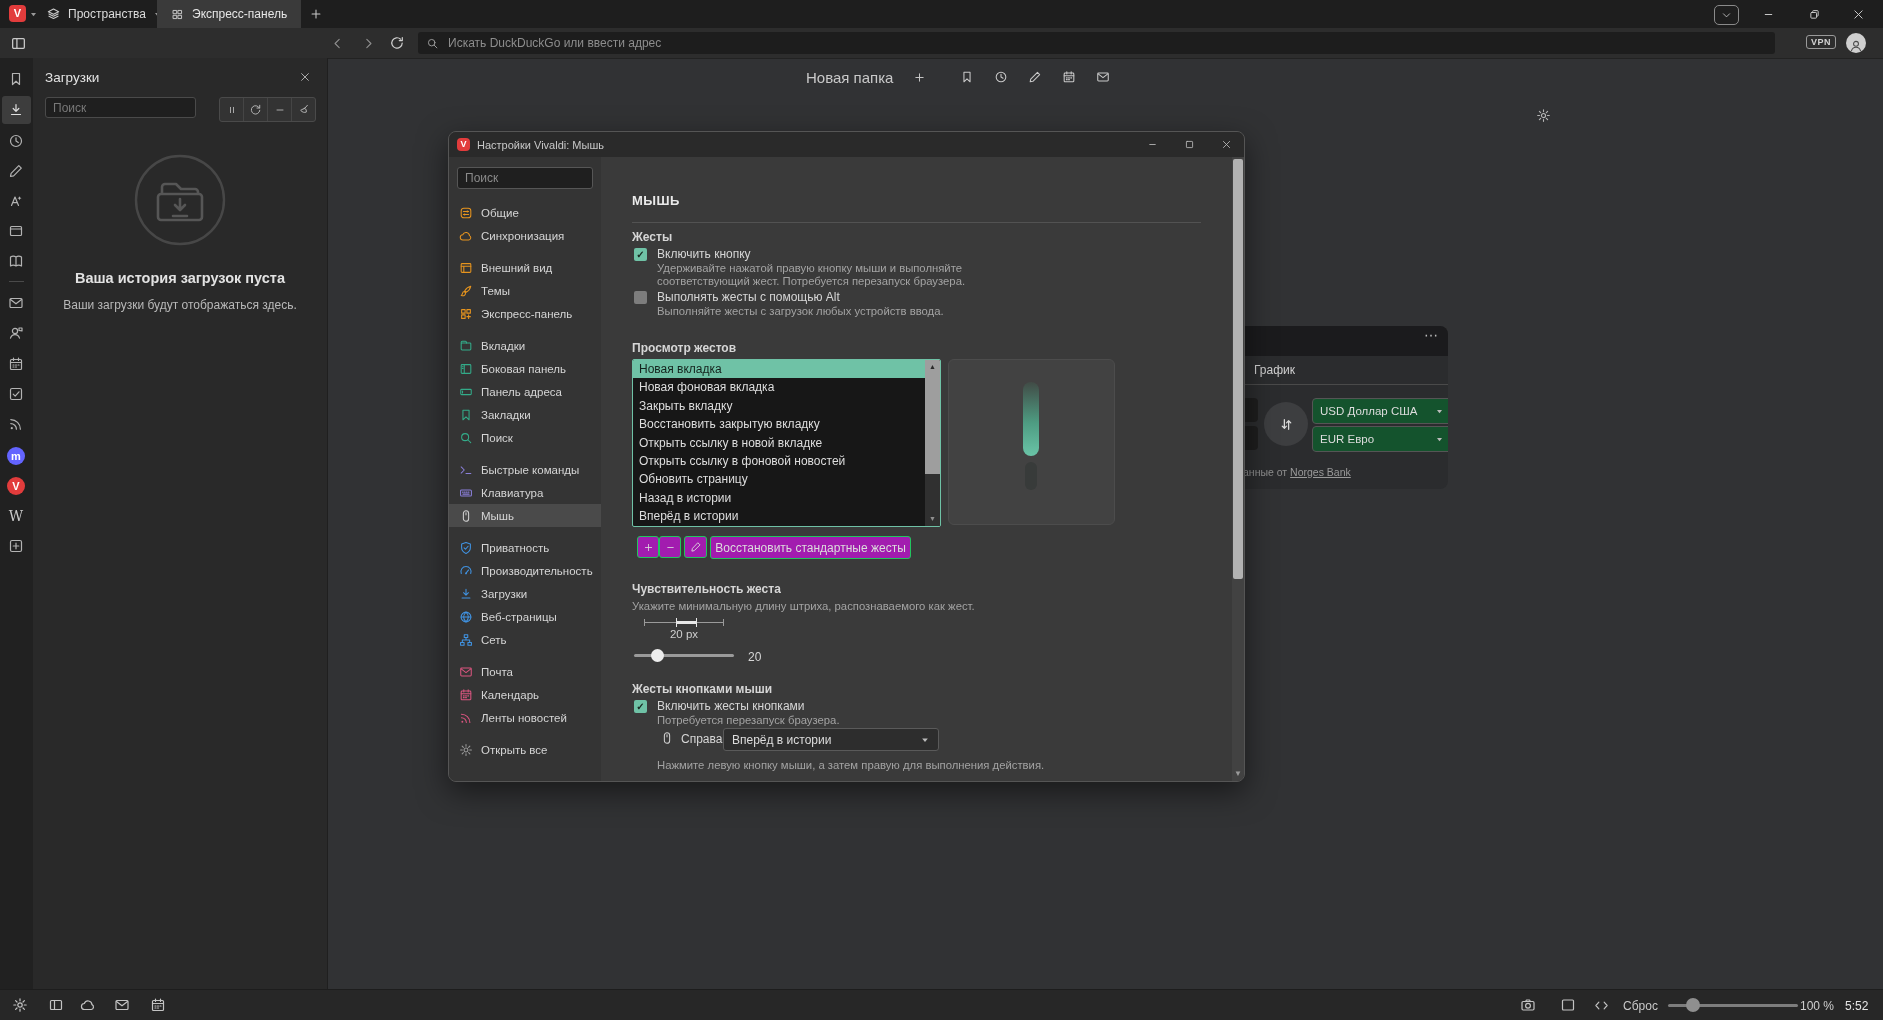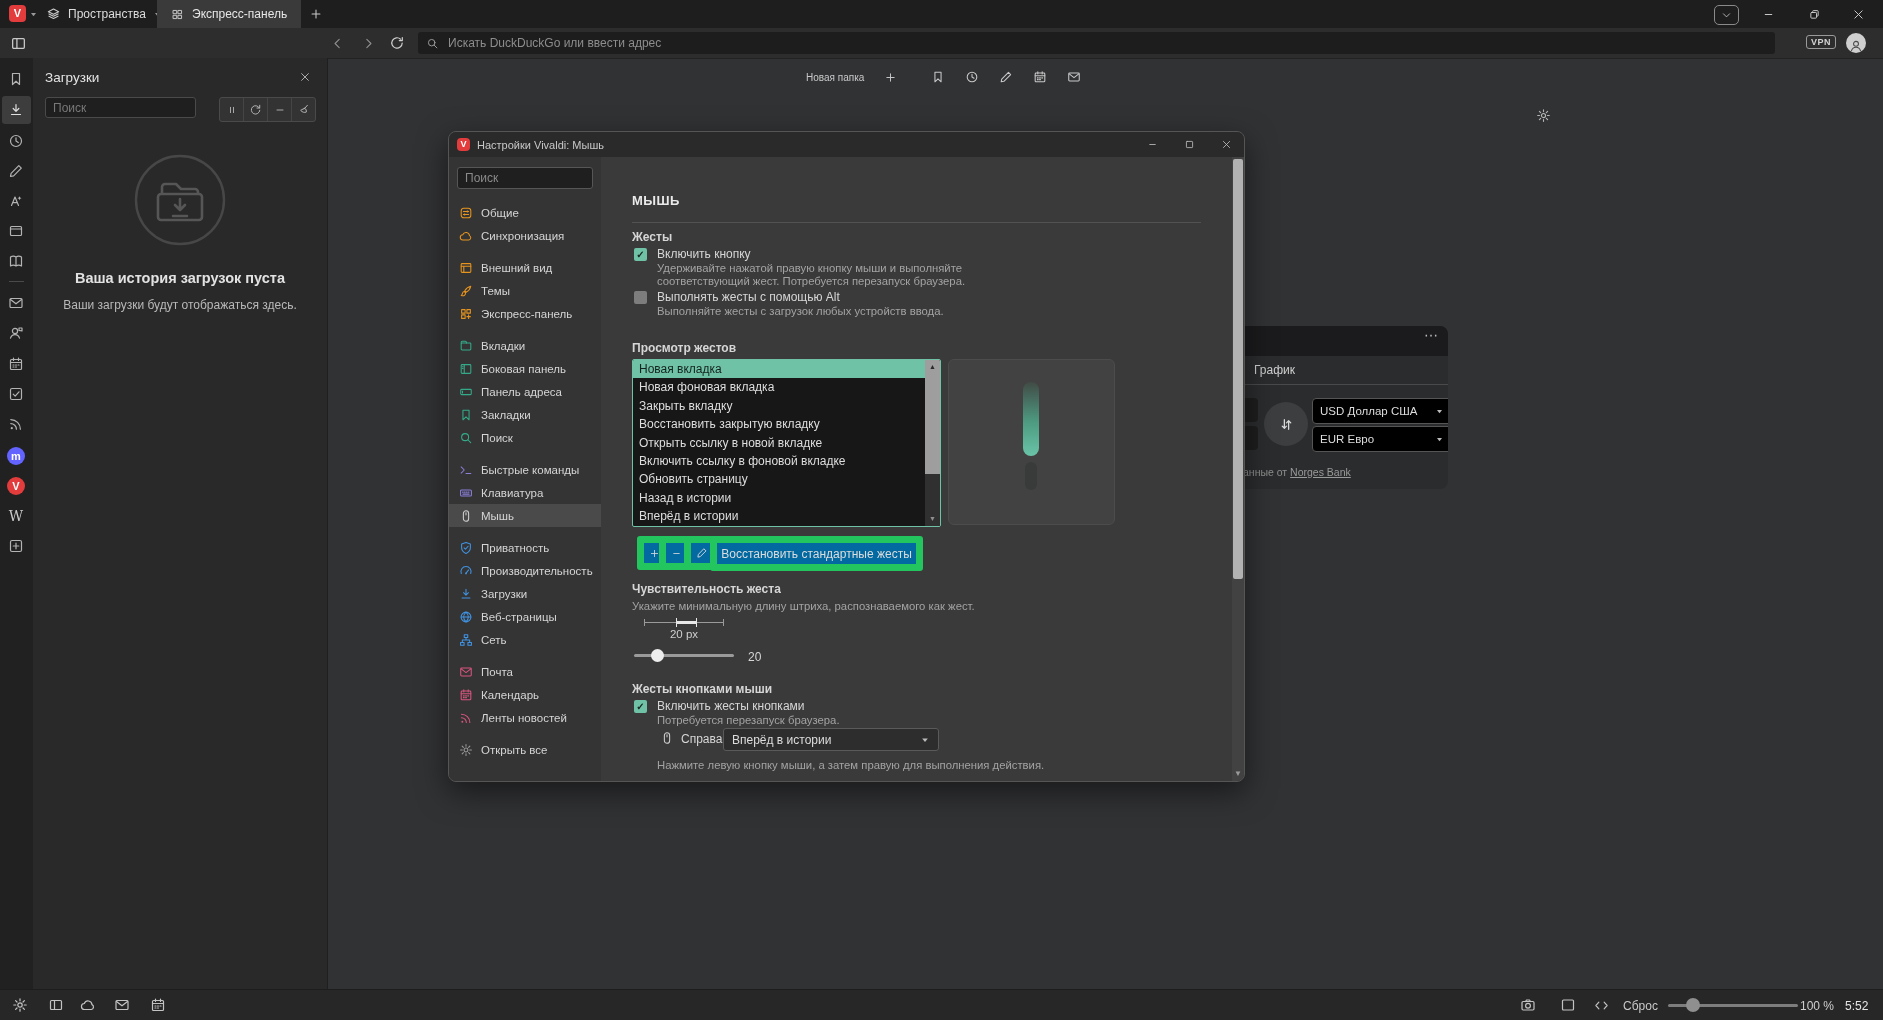--- a/index.html
+++ b/index.html
@@ -60,31 +60,31 @@
   .bold{font-weight:bold}
   .dim{color:#a3a3a3;font-size:11.3px;line-height:13px}
   .cb{position:absolute;width:13px;height:13px;border-radius:2px;background:#6fc2a6}
   .cb.off{background:#7d7d7d}
   .cb.on::after{content:"✓";position:absolute;inset:0;color:#17261f;font-size:10px;font-weight:bold;
                 line-height:13px;text-align:center}
   .listbox{position:absolute;width:307px;height:166px;background:#171717;border:1px solid #6fc2a6;border-radius:2px;overflow:hidden}
   .lrow{height:18.4px;line-height:18.4px;padding-left:6px;color:#dedede;width:calc(100% - 21px);white-space:nowrap}
   .lrow.sel{background:#6fc2a6;color:#15241e}
   .lscroll{position:absolute;top:0;right:0;bottom:0;width:15px;background:#303030}
-  .btn{position:absolute;background:#0369a1;border:7px solid #22c55e;border-radius:3px;color:#dcdcdc;
+  .btn{position:absolute;background:#a21caf;border:1px solid #22c55e;border-radius:3px;color:#dcdcdc;
        display:flex;align-items:center;justify-content:center;font-size:12px}
   .preview{position:absolute;width:165px;height:164px;background:#424242;border:1px solid #4c4c4c;border-radius:6px}
   .seltrack{position:absolute;height:3px;background:#9a9a9a;border-radius:2px}
   .selthumb{position:absolute;width:13px;height:13px;border-radius:50%;background:#ededed}
   .ddown{position:absolute;background:#2d2d2d;border:1px solid #5a5a5a;border-radius:3px;display:flex;
          align-items:center;color:#ddd;padding:0 8px;justify-content:space-between}
   
   #widget{left:1236px;top:326px;width:212px;height:163px;background:#2b2c2e;border-radius:8px;
           overflow:hidden;z-index:1}
-  .wdd{position:absolute;width:124px;height:24px;background:#000000;border:1px solid #555;border-radius:4px;
+  .wdd{position:absolute;width:124px;height:24px;background:#14532d;border:1px solid #555;border-radius:4px;
        display:flex;align-items:center;justify-content:space-between;padding:0 7px;font-size:11.5px;color:#ddd}
   a.link{color:#9a9a9a;text-decoration:underline}
 </style>
 </head>
 <body>
 
 <div class="screen">
 
   <div class="abs" id="tabbar">
     <div class="abs vbadge" style="left:9px;top:5px"><span>V</span></div>
@@ -315,21 +315,21 @@
       <circle cx="48" cy="48" r="44" fill="none" stroke="#474747" stroke-width="2.4"></circle>
       <path d="M30 42v-7a3 3 0 0 1 3-3h11l5 5h14a3 3 0 0 1 3 3v2" fill="none" stroke="#565656" stroke-width="2.6" stroke-linejoin="round"></path>
       <rect x="26" y="42" width="44" height="26" rx="3" fill="none" stroke="#565656" stroke-width="2.6"></rect>
       <path d="M48 47v10M43 53l5 5 5-5M41 64h14" fill="none" stroke="#565656" stroke-width="2.6" stroke-linecap="round" stroke-linejoin="round"></path>
     </svg>
     <div class="abs" style="left:0;top:212px;width:294px;text-align:center;font-size:14.5px;font-weight:bold;color:#e2e2e2">Ваша история загрузок пуста</div>
     <div class="abs" style="left:0;top:240px;width:294px;text-align:center;font-size:12px;color:#b9b9b9">Ваши загрузки будут отображаться здесь.</div>
   </div>
 
   <div class="abs" style="left:806px;top:66px;height:22px;display:flex;align-items:center;gap:20px;color:#c9c9c9">
-    <span style="font-size:10px">Новая папка</span>
+    <span style="font-size:15px">Новая папка</span>
     <span class="ic" style="width:13px;height:13px" data-icon="plus">
         <svg viewBox="0 0 16 16">
           <path d="M8 3.5v9M3.5 8h9"></path>
         </svg>
       </span>
     <span class="ic" style="width:14px;height:14px;margin-left:14px" data-icon="bookmark">
         <svg viewBox="0 0 16 16">
           <path d="M4.5 2.5h7v11L8 10.2 4.5 13.5z"></path>
         </svg>
       </span>
@@ -644,21 +644,21 @@
       <div class="abs" style="left:56px;top:133px">Выполнять жесты с помощью Alt</div>
       <div class="abs dim" style="left:56px;top:148px;width:345px">Выполняйте жесты с загрузок любых устройств ввода.</div>
 
       <div class="abs bold" style="left:31px;top:184px">Просмотр жестов</div>
       <div class="listbox" style="left:31px;top:202px">
         <div class="lrow sel">Новая вкладка</div>
         <div class="lrow">Новая фоновая вкладка</div>
         <div class="lrow">Закрыть вкладку</div>
         <div class="lrow">Восстановить закрытую вкладку</div>
         <div class="lrow">Открыть ссылку в новой вкладке</div>
-        <div class="lrow">Включить ссылку в фоновой вкладке</div>
+        <div class="lrow">Открыть ссылку в фоновой новостей</div>
         <div class="lrow">Обновить страницу</div>
         <div class="lrow">Назад в истории</div>
         <div class="lrow">Вперёд в истории</div>
         <div class="lscroll">
           <div class="abs" style="left:0;top:0;width:15px;height:14px;background:#9e9e9e;color:#2a2a2a;font-size:7px;text-align:center;line-height:14px">▲</div>
           <div class="abs" style="left:0;top:14px;width:15px;height:100px;background:#9e9e9e"></div>
           <div class="abs" style="left:0;bottom:0;width:15px;height:13px;color:#8f8f8f;font-size:7px;text-align:center;line-height:12px">▼</div>
         </div>
       </div>
       <div class="preview" style="left:347px;top:202px">

